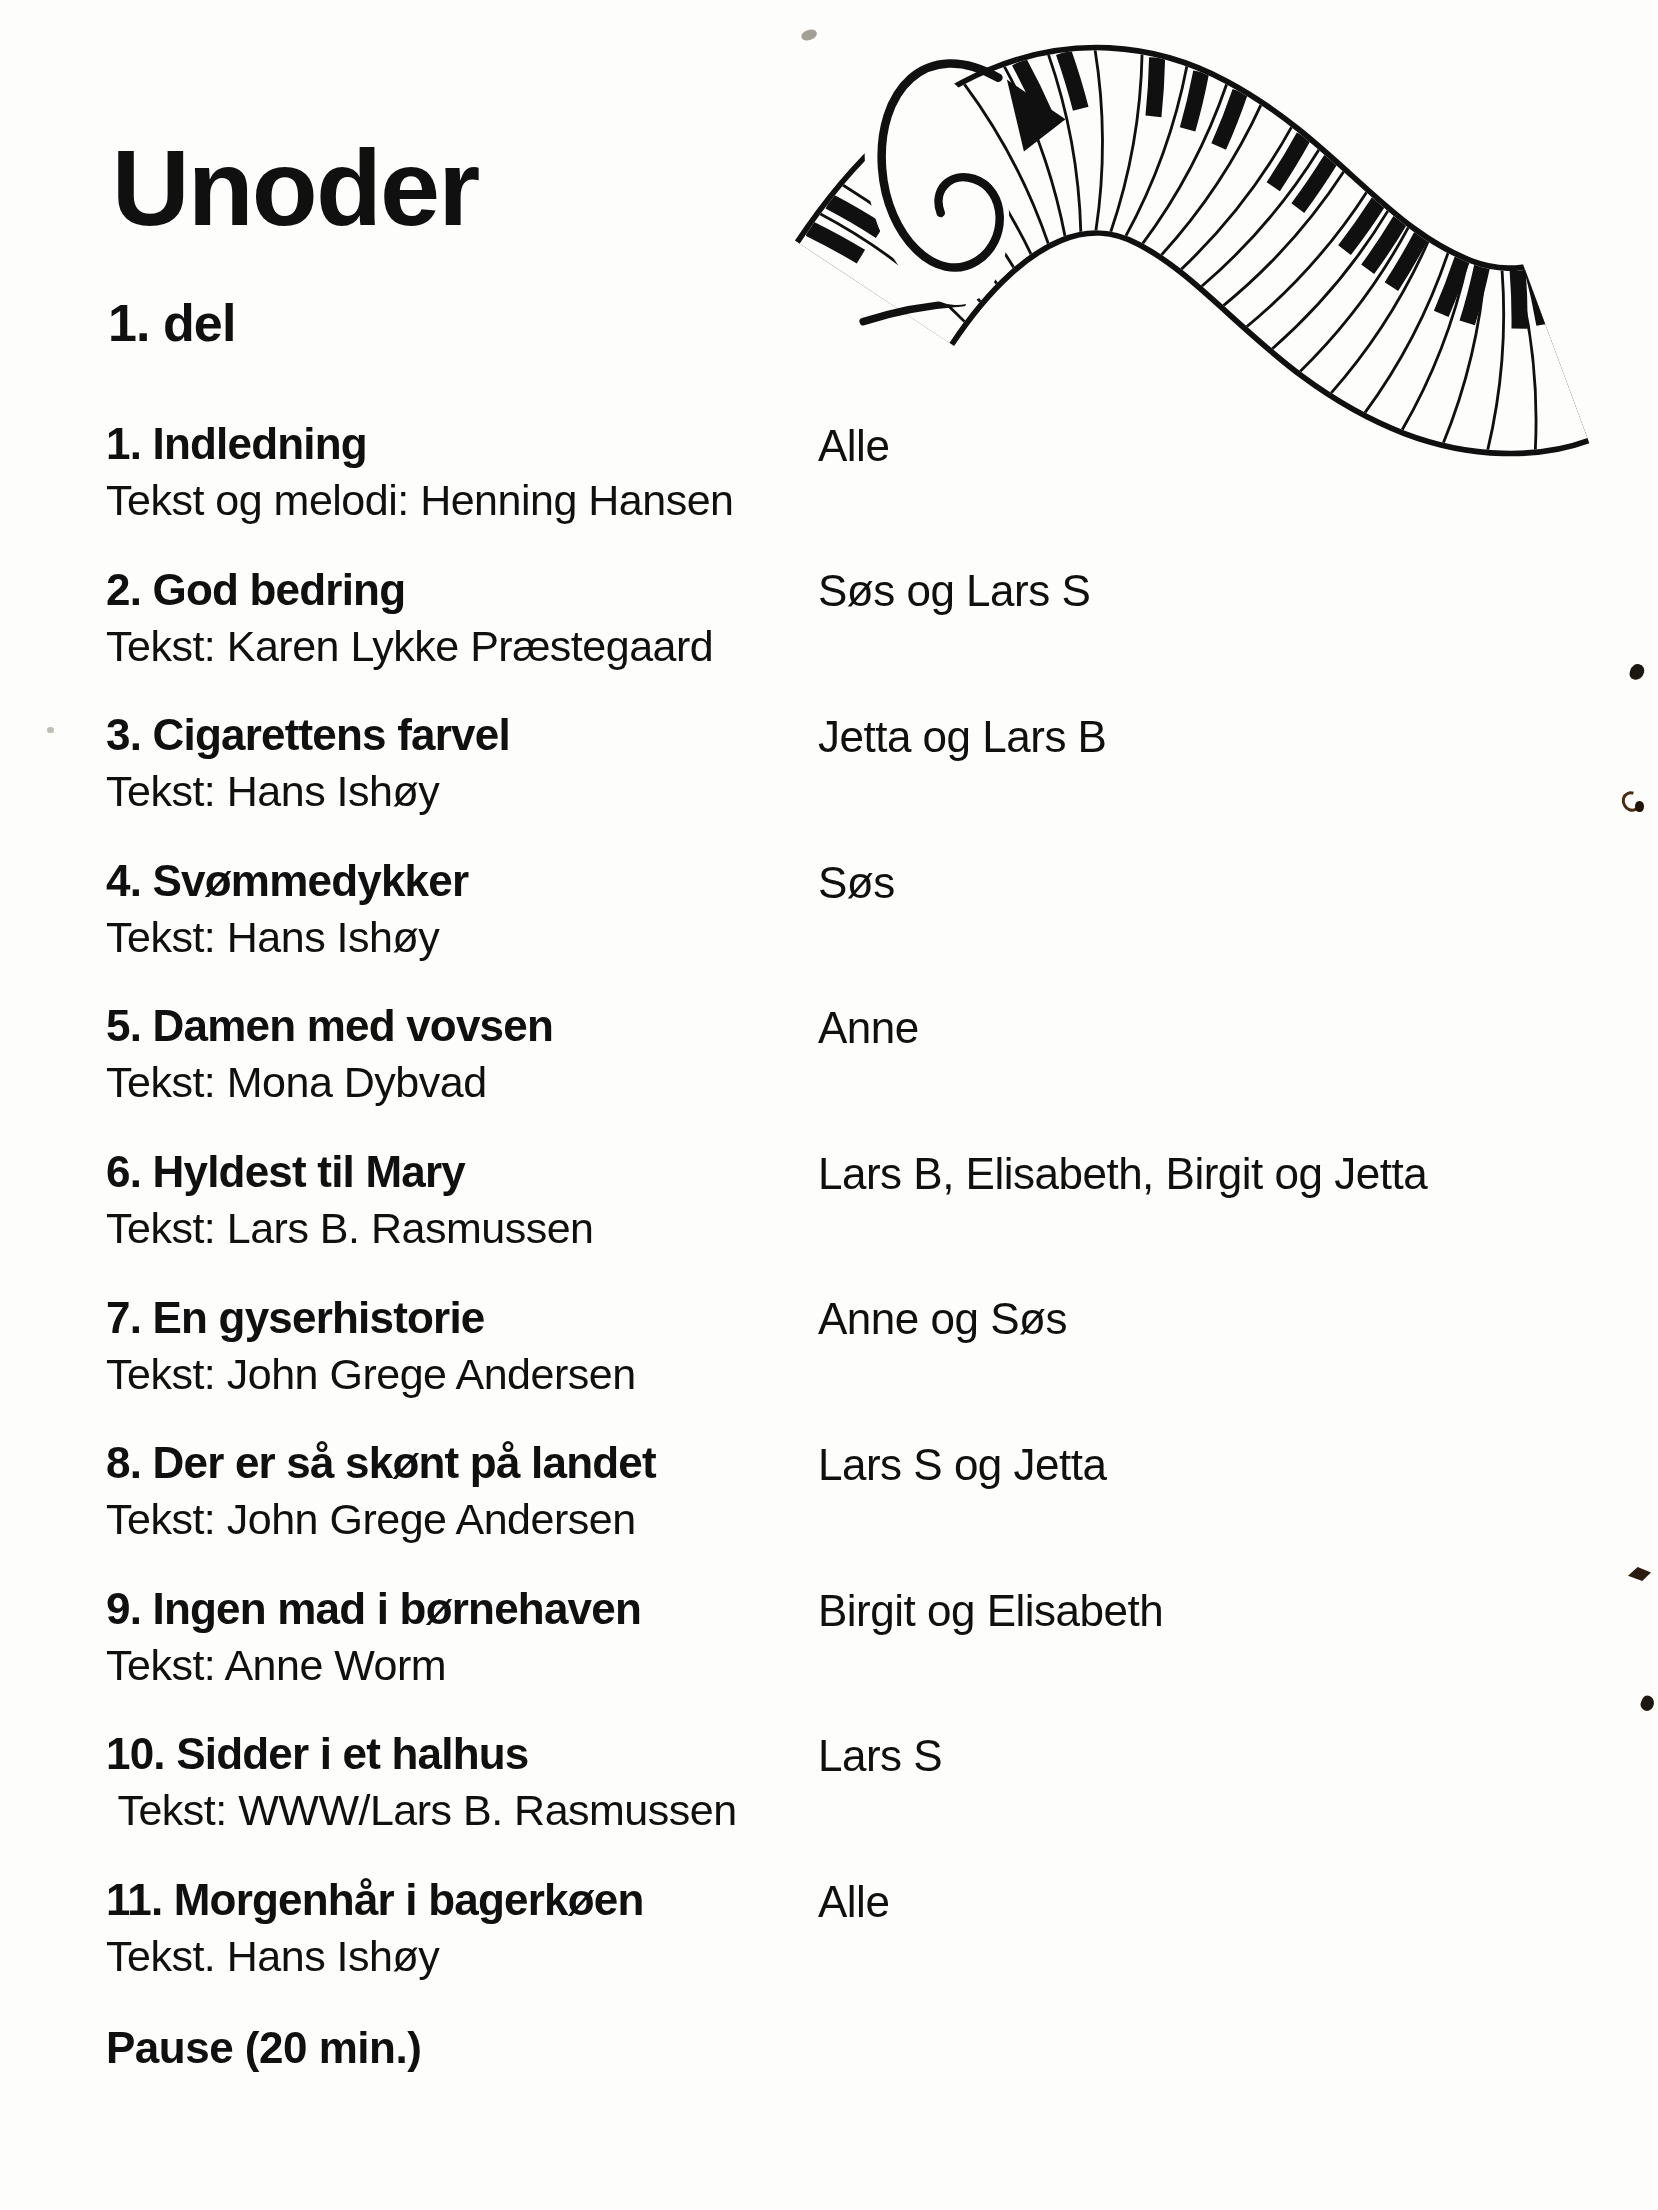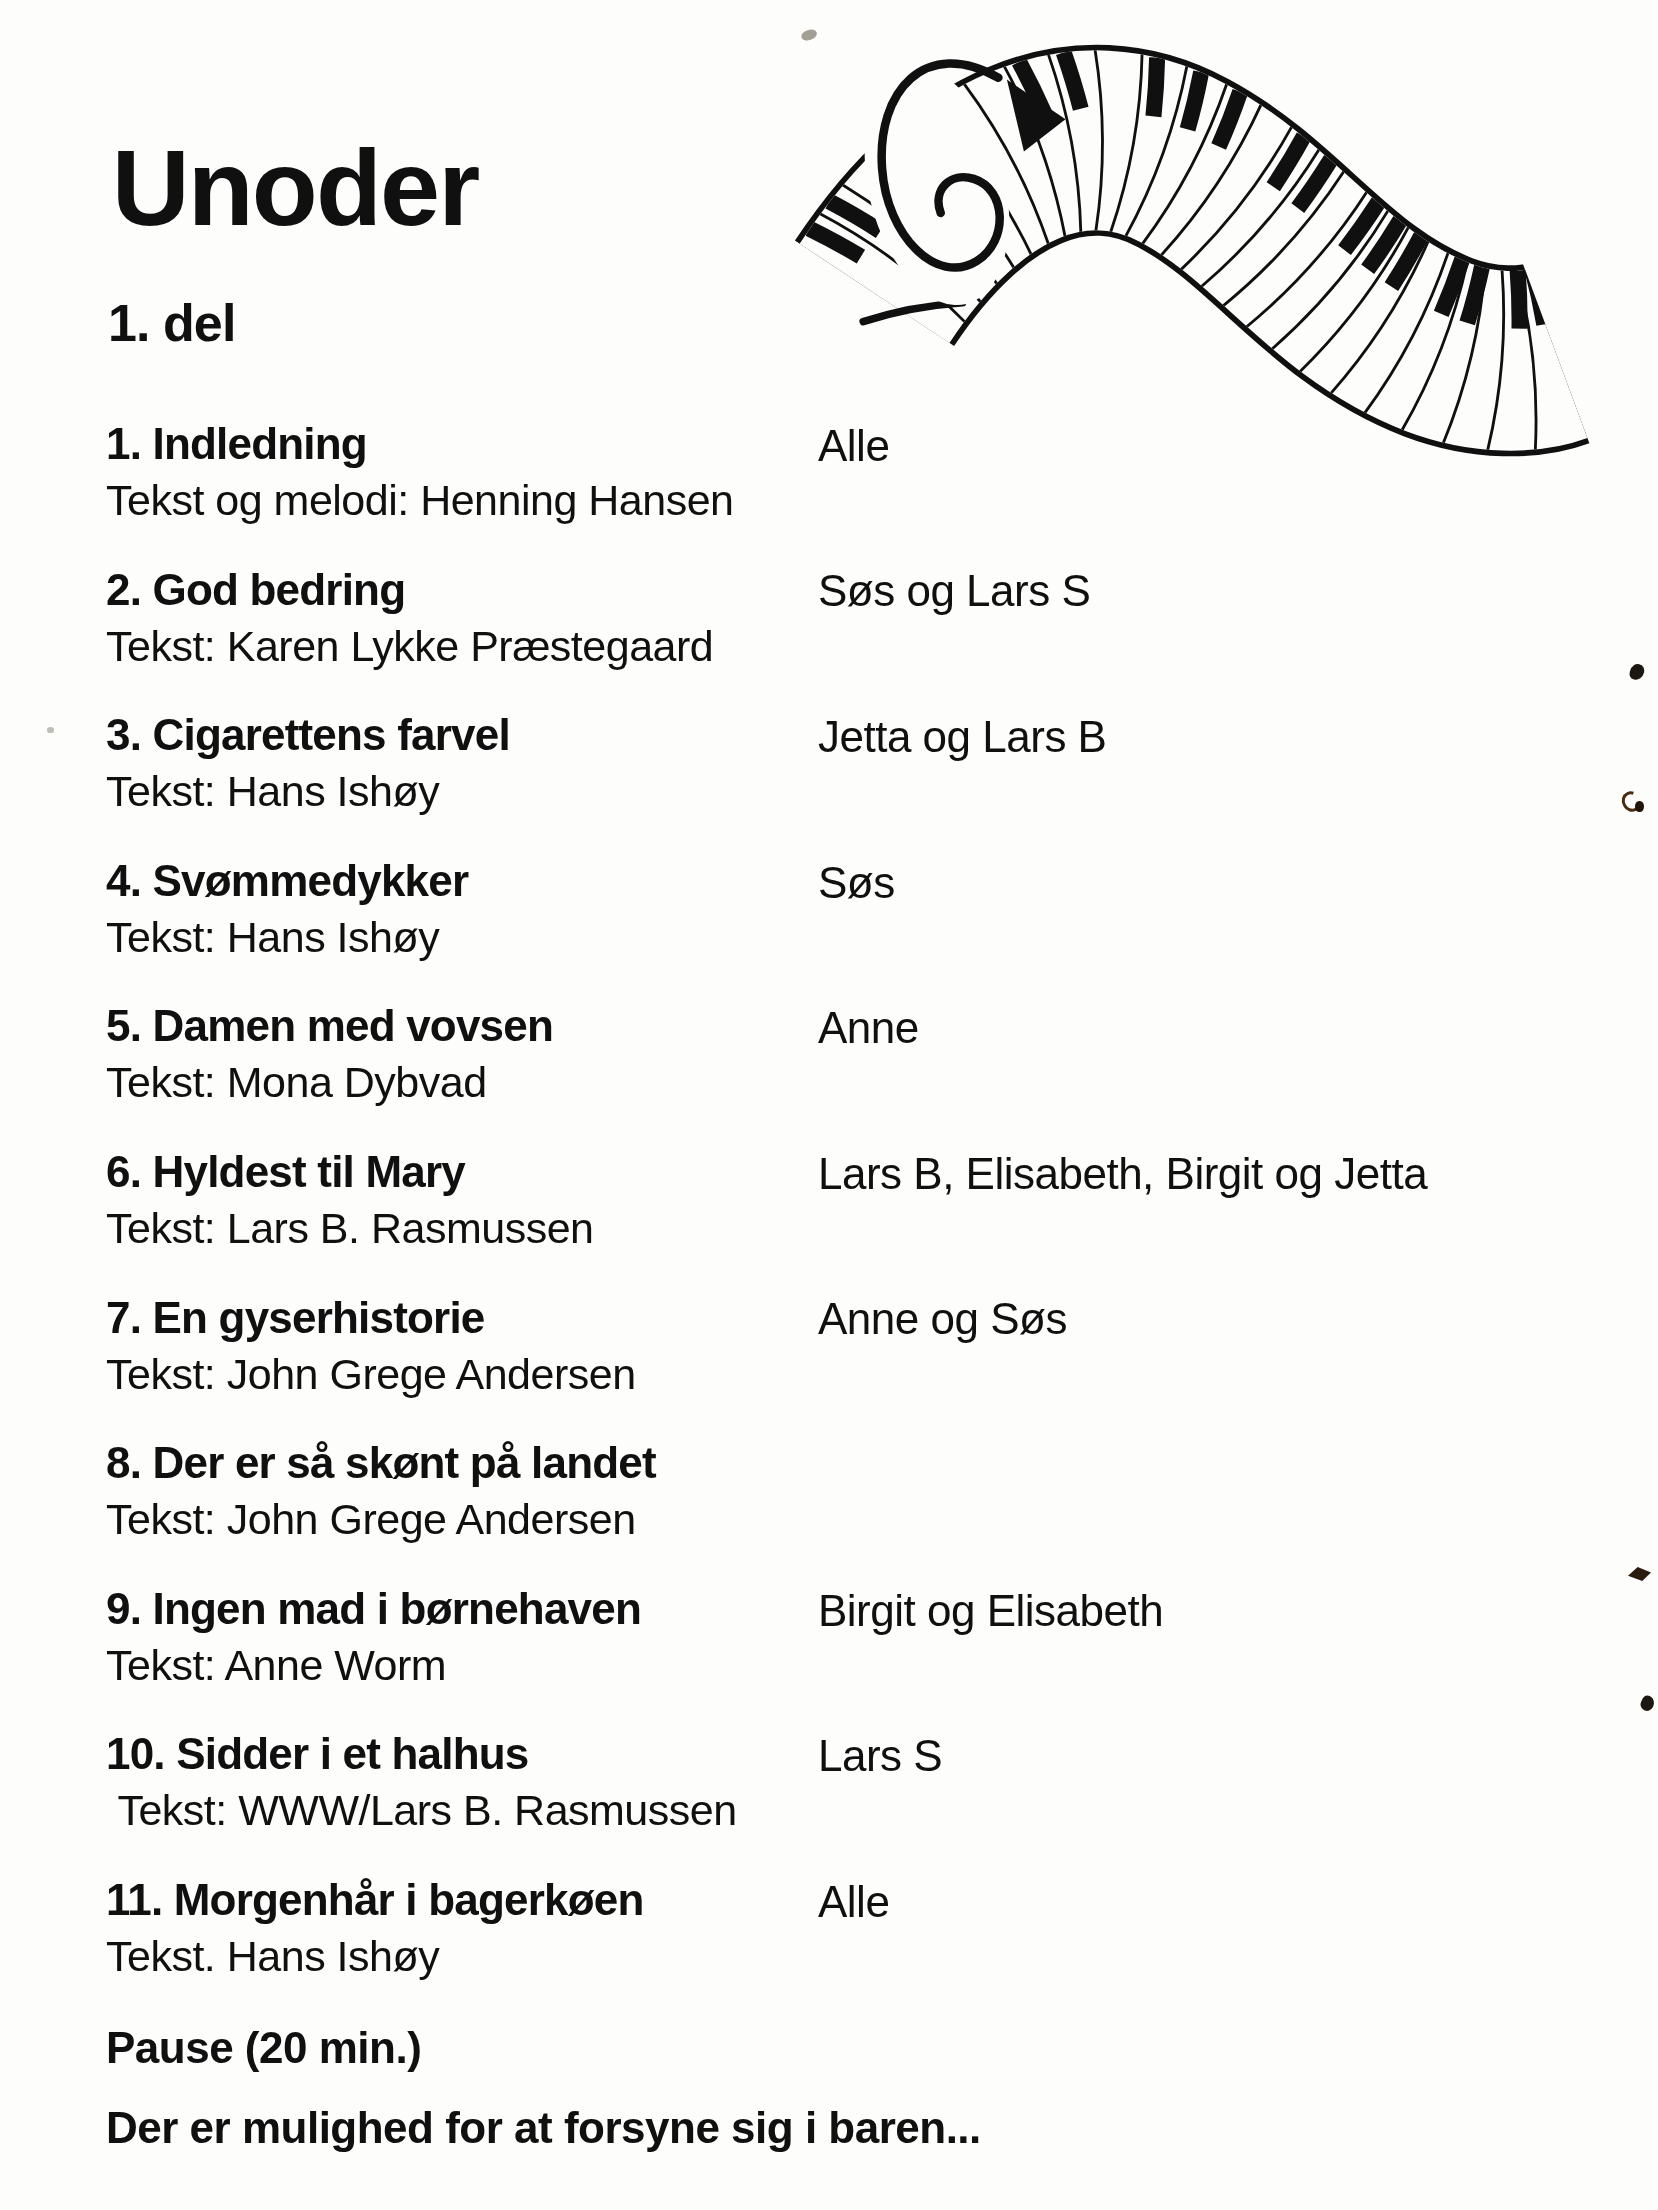--- a/index.html
+++ b/index.html
@@ -181,20 +181,21 @@
            <div class="item-credit">Tekst: John Grege Andersen</div>
         </div>
       <div class="item-performers">Anne og Søs</div>
     </div>
 
     <div class="item">
       <div>
           <div class="item-title">8. Der er så skønt på landet</div>
            <div class="item-credit">Tekst: John Grege Andersen</div>
         </div>
+      <div class="item-performers">Lars S og Jetta</div>
     </div>
 
     <div class="item">
       <div>
           <div class="item-title">9. Ingen mad i børnehaven</div>
            <div class="item-credit">Tekst: Anne Worm</div>
         </div>
       <div class="item-performers">Birgit og Elisabeth</div>
     </div>
 
@@ -211,21 +212,20 @@
           <div class="item-title">11. Morgenhår i bagerkøen</div>
            <div class="item-credit">Tekst. Hans Ishøy</div>
         </div>
       <div class="item-performers">Alle</div>
     </div>
 
   </div>
 
   <div class="footer">
     <div class="pause-line">Pause (20 min.)</div>
-    <div class="bar-line">Der er mulighed for at forsyne sig i baren...</div>
   </div>
 
 </div>
 
 <div class="speck sp-top"></div>
 <div class="speck sp-dot1"></div>
 <div class="speck sp-arc"></div>
 <div class="speck sp-arcdot"></div>
 <div class="speck sp-wedge"></div>
 <div class="speck sp-dot2"></div>

